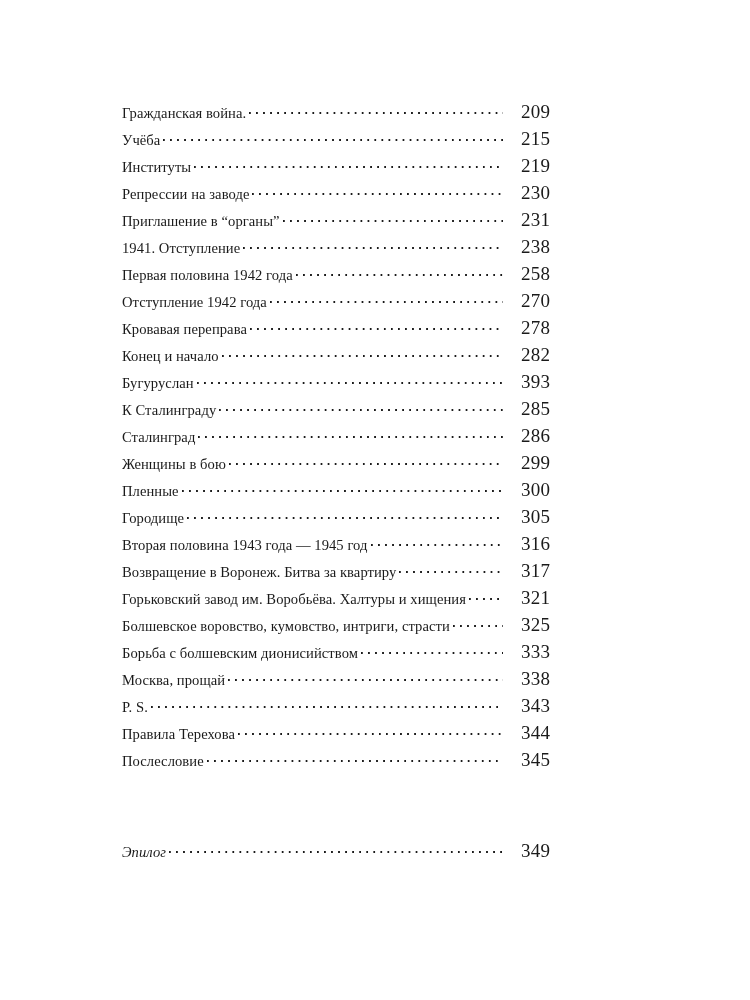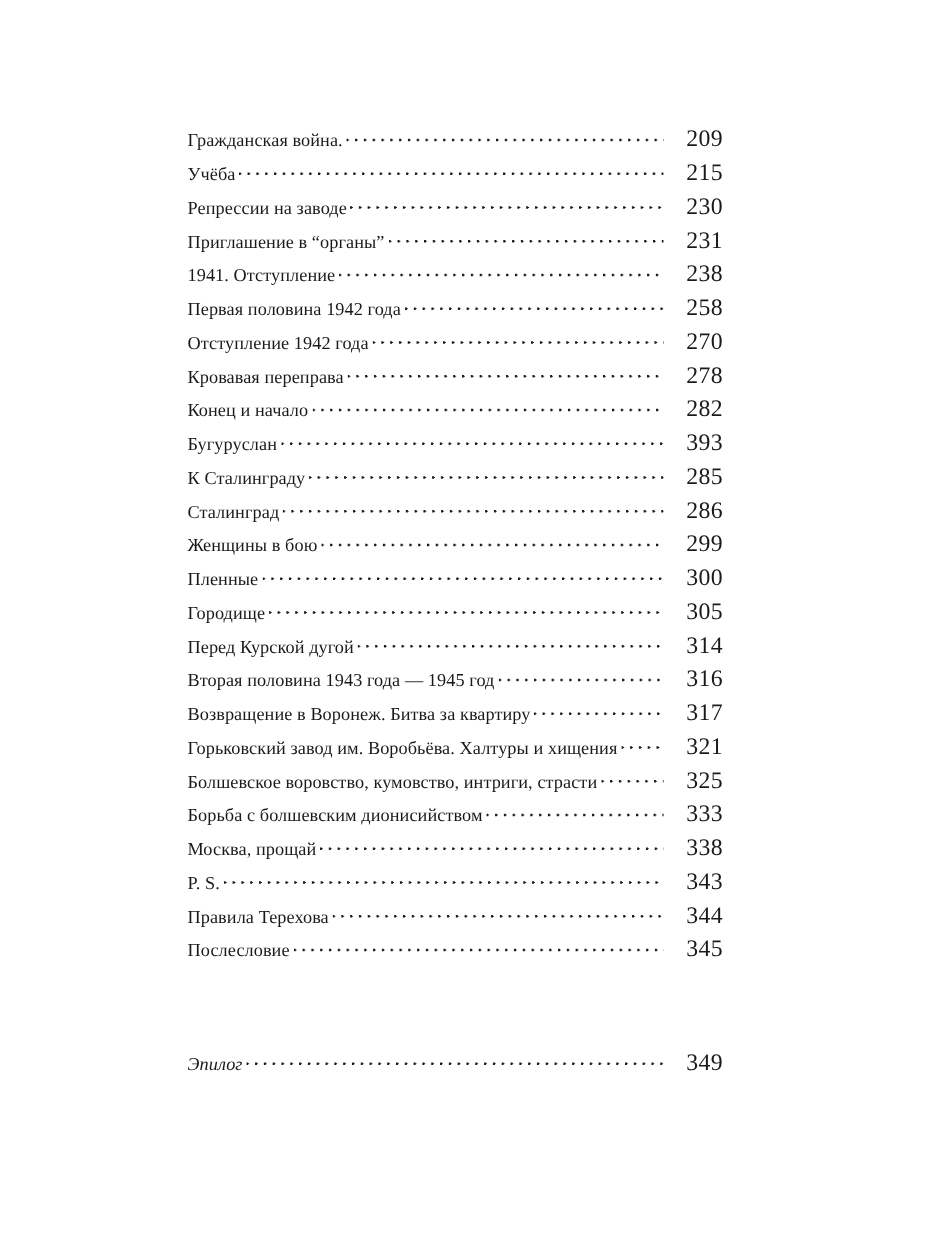--- a/index.html
+++ b/index.html
@@ -20,21 +20,21 @@
   .page {
     position: relative;
     width: 750px;
     height: 1000px;
     background: #ffffff;
     box-sizing: border-box;
   }
 
   .toc {
     position: absolute;
-    left: 150px;
+    left: 122px;
     top: 98px;
     width: 445px;
   }
 
   
   .toc-entry {
     display: flex;
     align-items: baseline;
     height: 27px;
     line-height: 27px;
@@ -98,20 +98,25 @@
         <span class="entry-title">Гражданская война.</span>
         <span class="leader"></span>
         <span class="entry-page">209</span>
       </div>
       <div class="toc-entry">
         <span class="entry-title">Учёба</span>
         <span class="leader"></span>
         <span class="entry-page">215</span>
       </div>
       <div class="toc-entry">
+        <span class="entry-title">Институты</span>
+        <span class="leader"></span>
+        <span class="entry-page">219</span>
+      </div>
+      <div class="toc-entry">
         <span class="entry-title">Репрессии на заводе</span>
         <span class="leader"></span>
         <span class="entry-page">230</span>
       </div>
       <div class="toc-entry">
         <span class="entry-title">Приглашение в “органы”</span>
         <span class="leader"></span>
         <span class="entry-page">231</span>
       </div>
       <div class="toc-entry">
@@ -161,25 +166,20 @@
       </div>
       <div class="toc-entry">
         <span class="entry-title">Пленные</span>
         <span class="leader"></span>
         <span class="entry-page">300</span>
       </div>
       <div class="toc-entry">
         <span class="entry-title">Городище</span>
         <span class="leader"></span>
         <span class="entry-page">305</span>
-      </div>
-      <div class="toc-entry">
-        <span class="entry-title">Перед Курской дугой</span>
-        <span class="leader"></span>
-        <span class="entry-page">314</span>
       </div>
       <div class="toc-entry">
         <span class="entry-title">Вторая половина 1943 года — 1945 год</span>
         <span class="leader"></span>
         <span class="entry-page">316</span>
       </div>
       <div class="toc-entry">
         <span class="entry-title">Возвращение в Воронеж. Битва за квартиру</span>
         <span class="leader"></span>
         <span class="entry-page">317</span>

